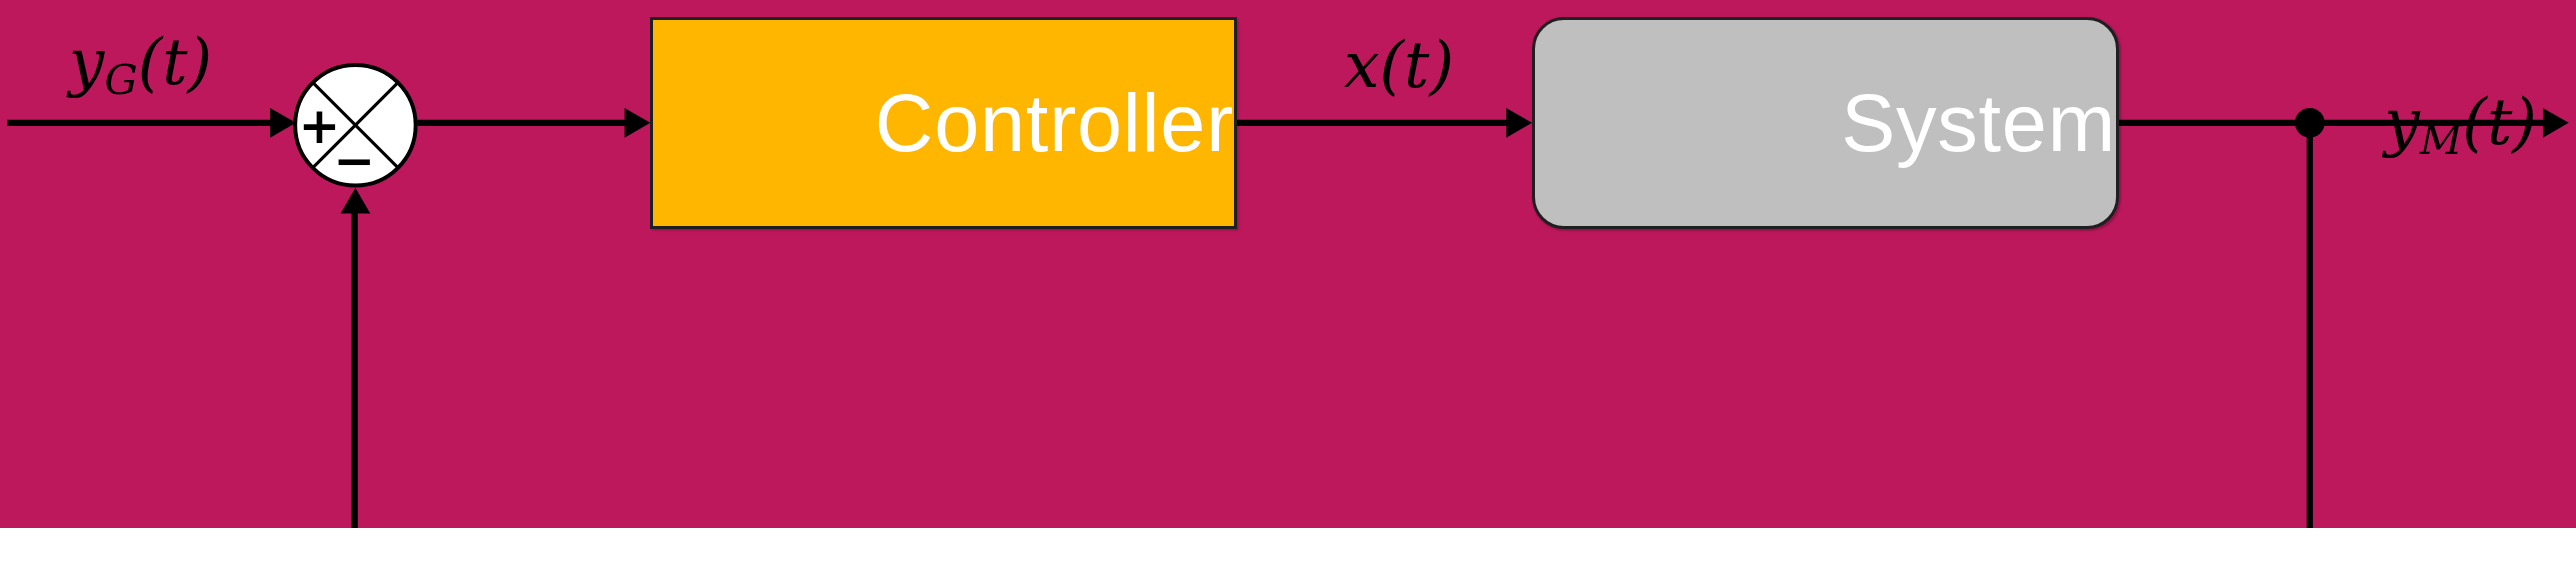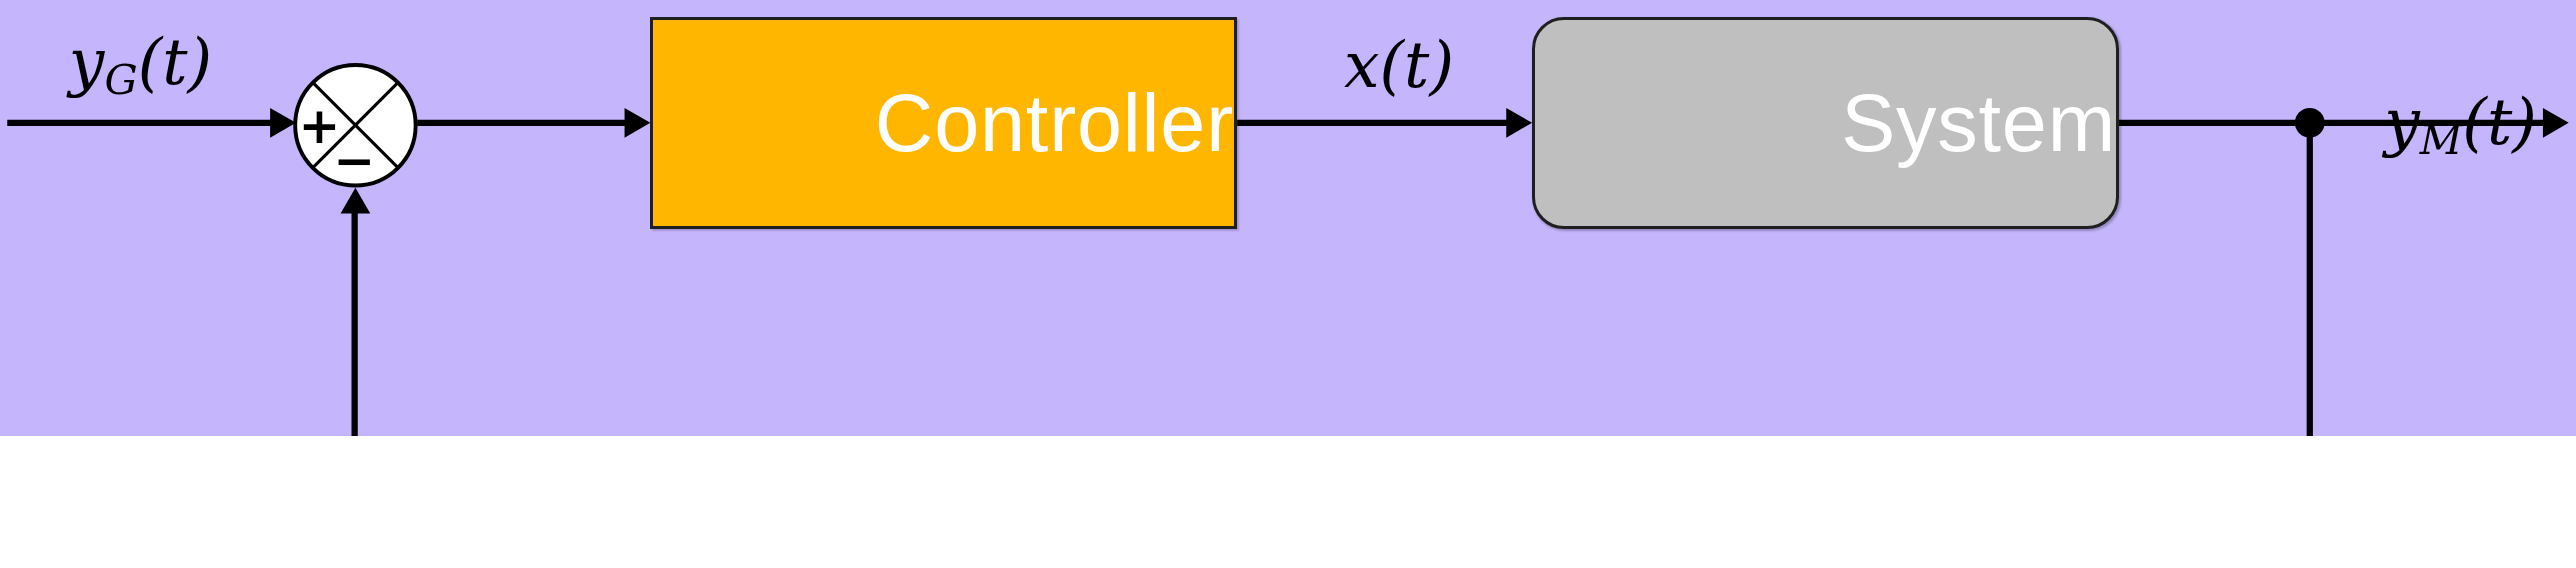--- a/index.html
+++ b/index.html
@@ -1,20 +1,20 @@
 <!DOCTYPE html>
 <html style="font-size:12.5px"><head>
 <meta charset="utf-8">
 <style>
   html, body { margin: 0; padding: 0; background: #ffffff; }
   #canvas {
     position: relative;
     width: 2576px;
-    height: 436px;
-    background: #c4b5fd;
+    height: 528px;
+    background: #be185d;
     overflow: hidden;
     font-family: "Liberation Sans", sans-serif;
   }
   #wires { position: absolute; left: 0; top: 0; width: 2576px; height: 568px; }
 
   .block {
     position: absolute;
     top: 17px;
     height: 206px;              
     width: 581px;               

